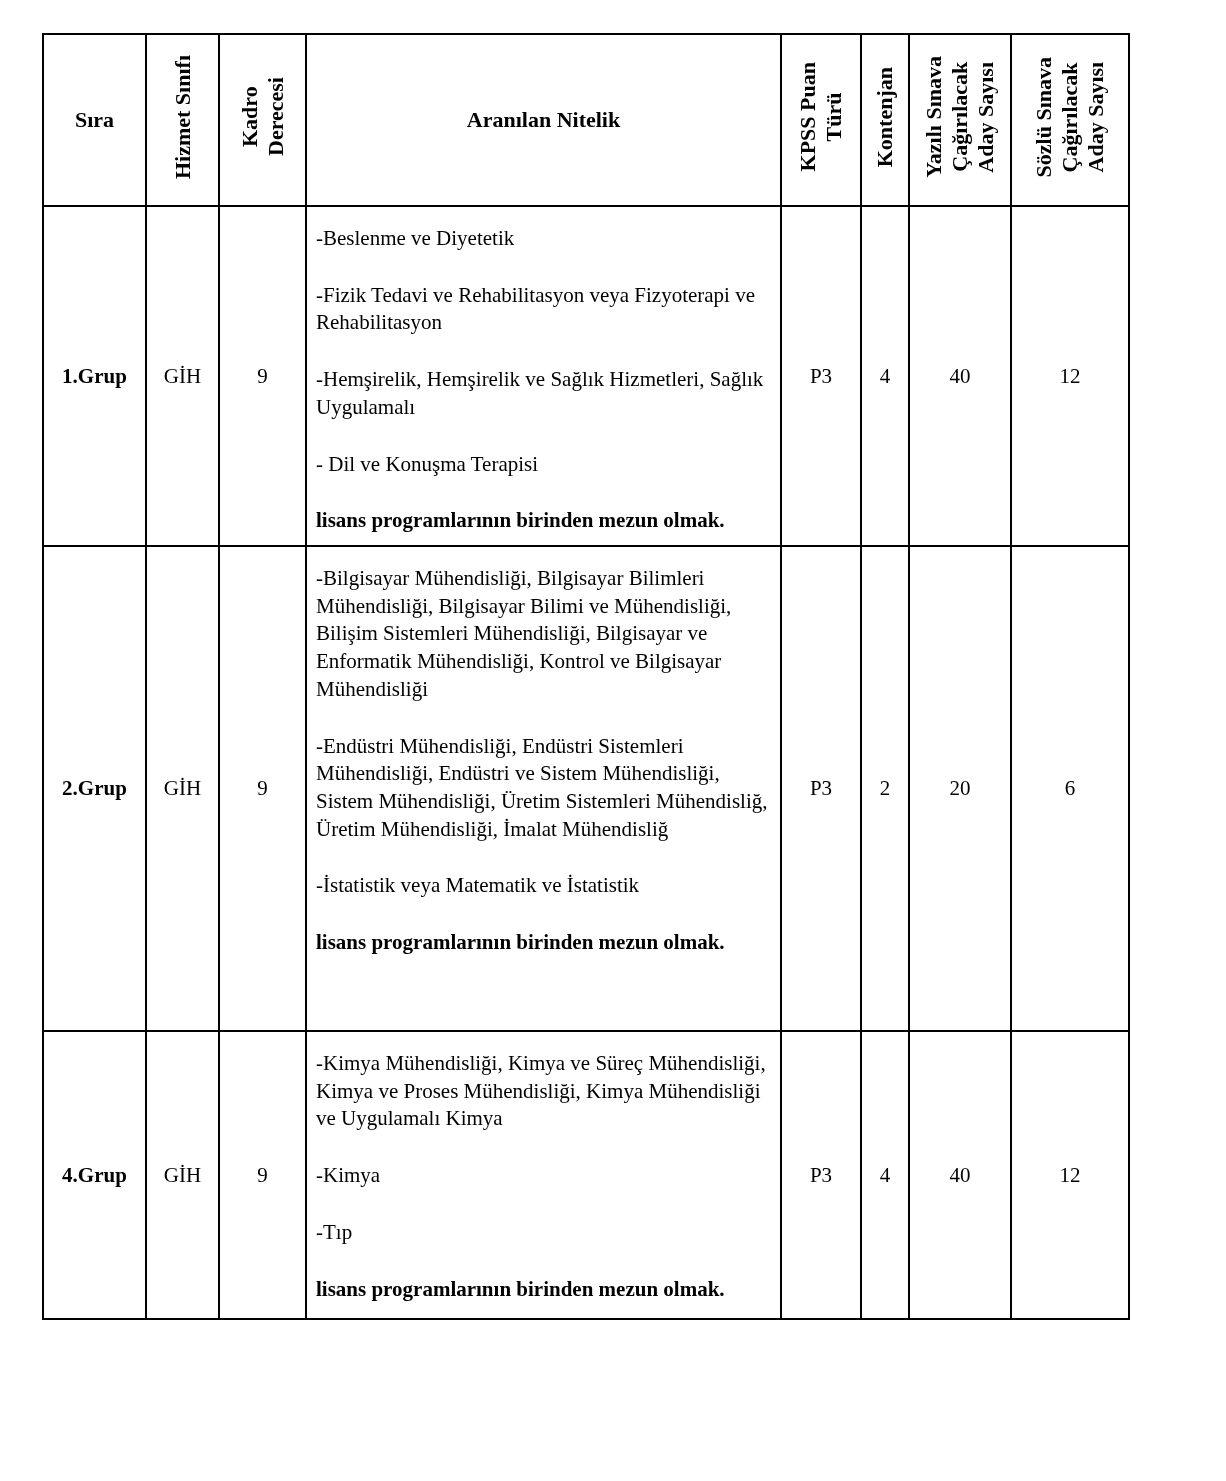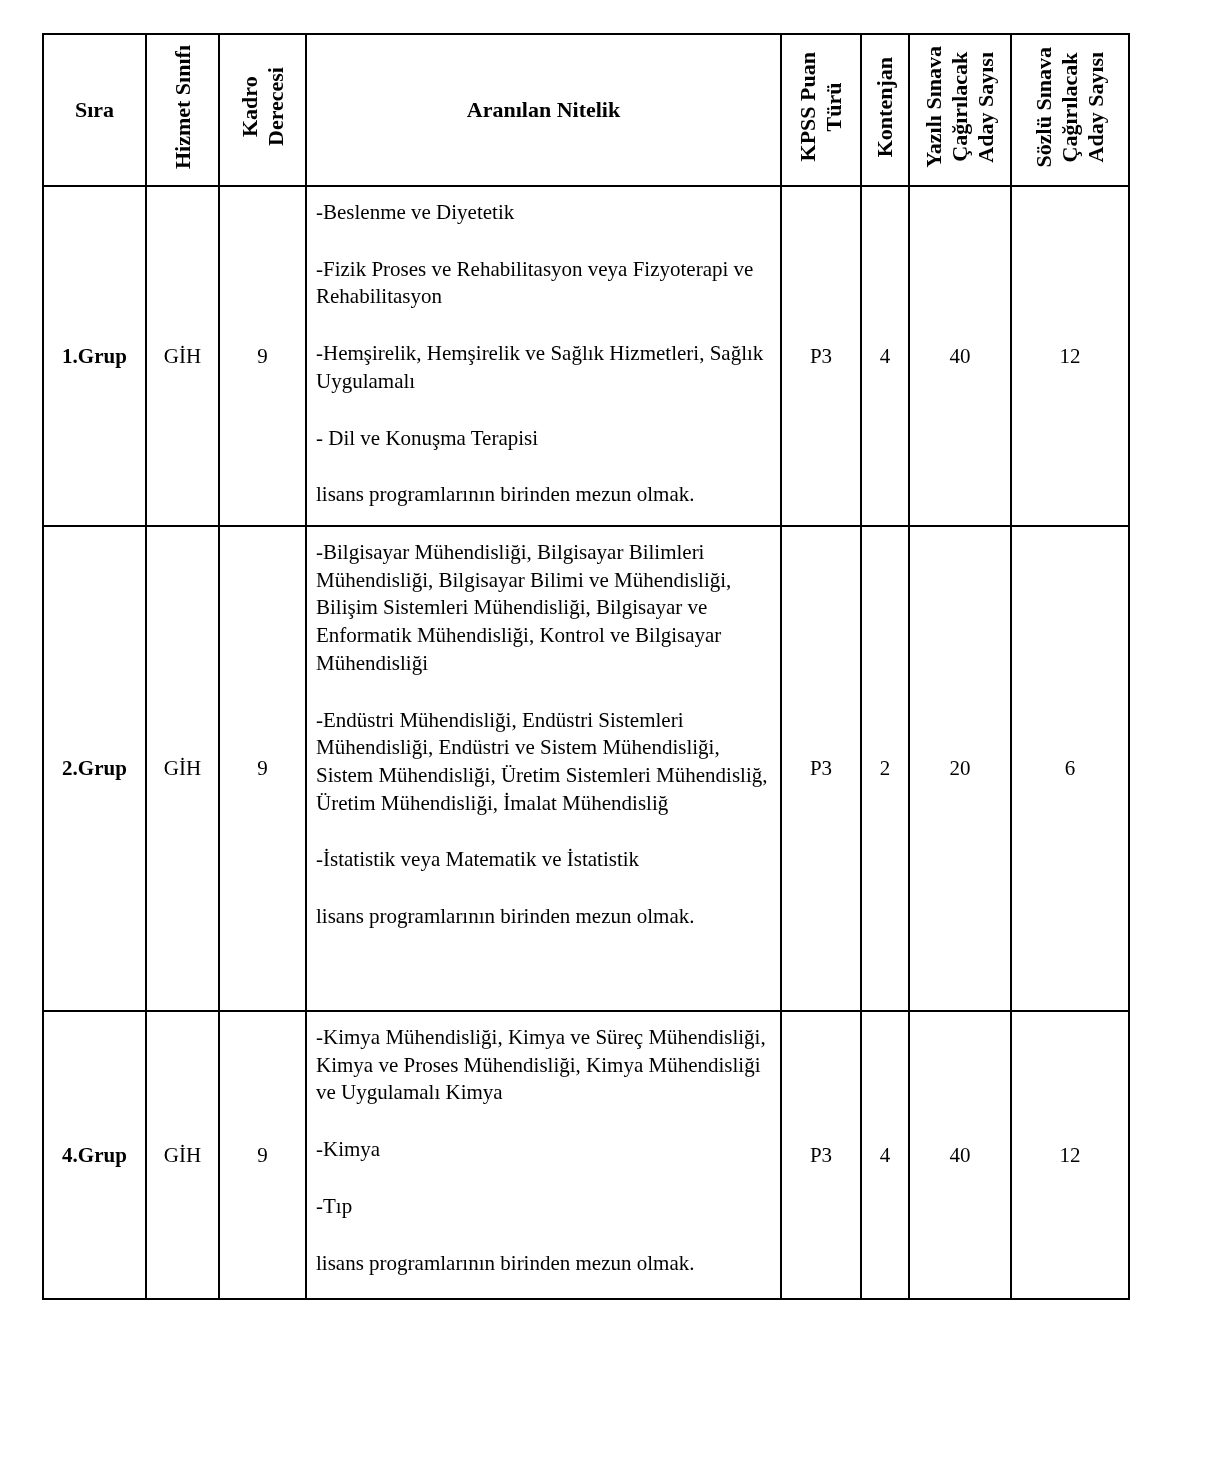--- a/index.html
+++ b/index.html
@@ -43,44 +43,44 @@
   .vert {
     display: inline-block;
     writing-mode: vertical-rl;
     transform: rotate(180deg);
     white-space: pre-line;
     line-height: 1.18;
   }
   .nitelik {
     vertical-align: top;
     text-align: left;
-    padding: 12px 10px 6px 9px;
+    padding: 18px 10px 6px 9px;
   }
   .nitelik p {
     margin: 0 0 29px 0;
     line-height: 1.32;
   }
-  .nitelik p:last-child { margin-bottom: 0; }
+  .nitelik p:last-child { margin-bottom: 0; font-weight: bold; }
 </style>
 </head>
 <body>
 
 <table class="doc-table">
   <colgroup>
     <col style="width:103px">
     <col style="width:73px">
     <col style="width:87px">
     <col style="width:475px">
     <col style="width:80px">
     <col style="width:48px">
     <col style="width:102px">
     <col style="width:118px">
   </colgroup>
   <thead>
-    <tr style="height:152px">
+    <tr style="height:172px">
       <th>
         <span>Sıra</span>
       </th>
       <th>
         <span class="vert">Hizmet Sınıfı</span>
       </th>
       <th>
         <span class="vert">Kadro
 Derecesi</span>
       </th>
@@ -107,21 +107,21 @@
     </tr>
   </thead>
   <tbody>
 
     <tr style="height:340px">
       <td class="center bold">1.Grup</td>
       <td class="center">GİH</td>
       <td class="center">9</td>
       <td class="nitelik">
         <p>-Beslenme ve Diyetetik</p>
-        <p>-Fizik Proses ve Rehabilitasyon veya Fizyoterapi ve Rehabilitasyon</p>
+        <p>-Fizik Tedavi ve Rehabilitasyon veya Fizyoterapi ve Rehabilitasyon</p>
         <p>-Hemşirelik, Hemşirelik ve Sağlık Hizmetleri, Sağlık Uygulamalı</p>
         <p>- Dil ve Konuşma Terapisi</p>
         <p>lisans programlarının birinden mezun olmak.</p>
       </td>
       <td class="center">P3</td>
       <td class="center">4</td>
       <td class="center">40</td>
       <td class="center">12</td>
     </tr>
 

